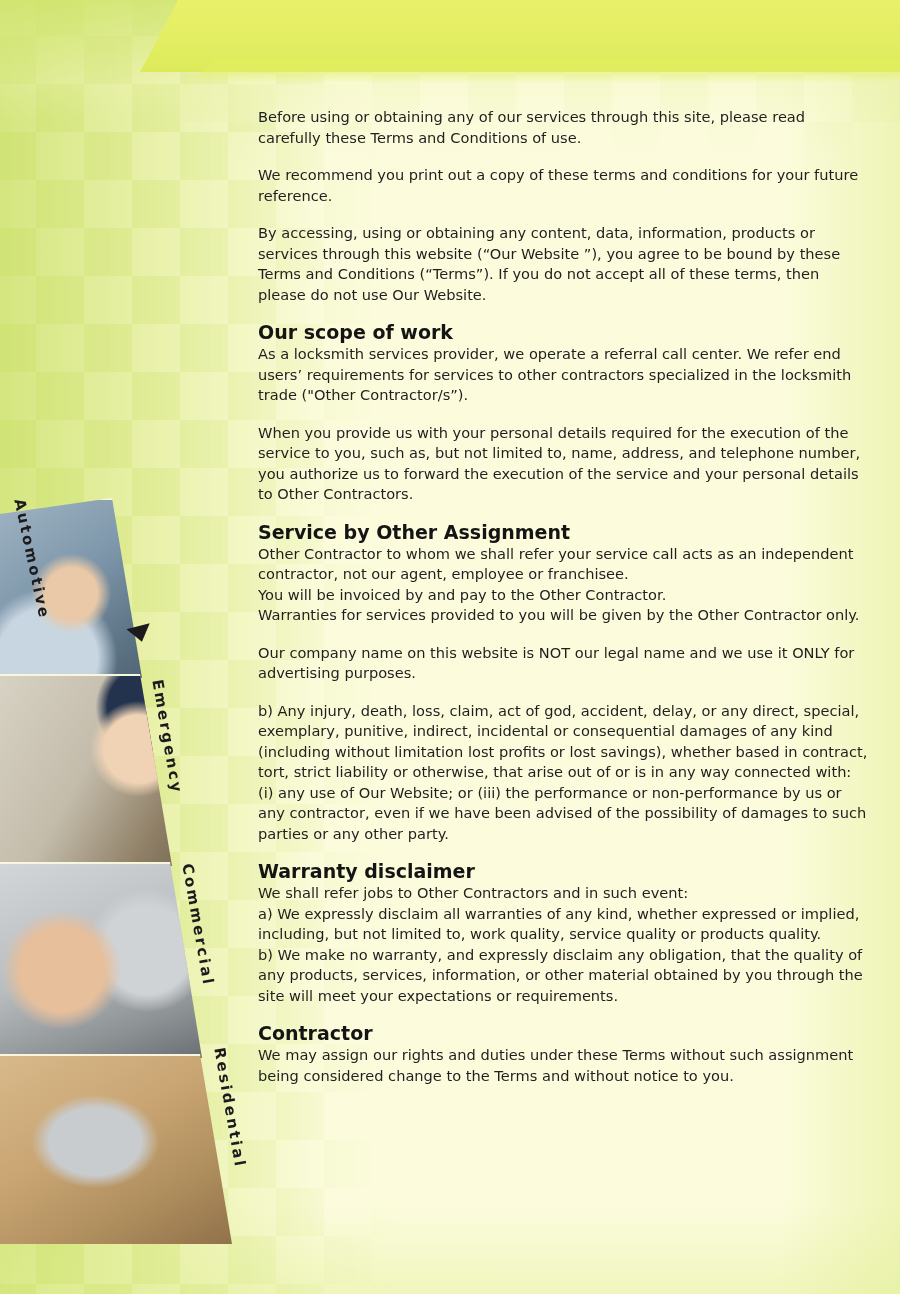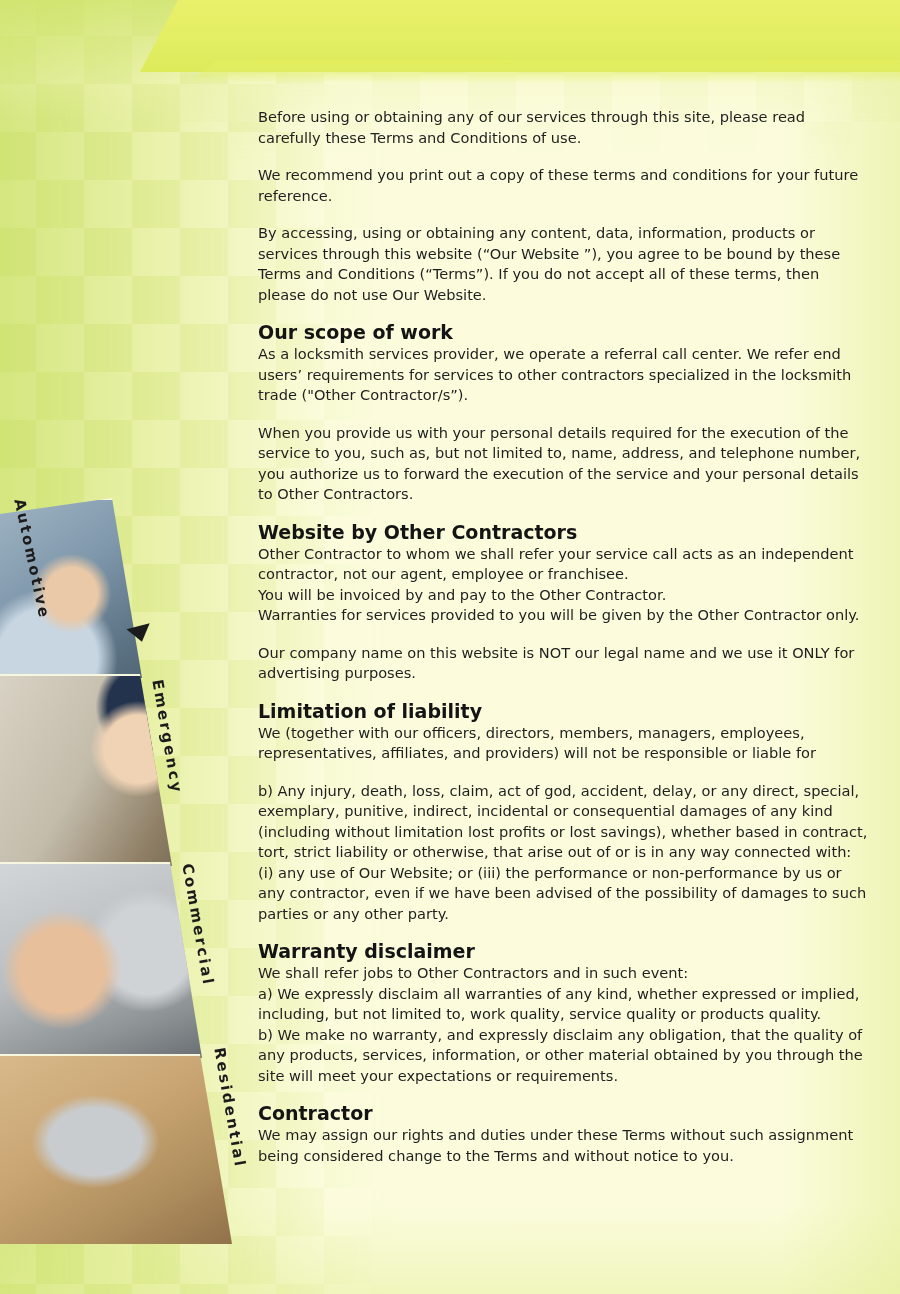--- a/index.html
+++ b/index.html
@@ -271,32 +271,28 @@
     <div class="block">
       <h2>Our scope of work</h2>
       <p>As a locksmith services provider, we operate a referral call center. We refer end users’ requirements for services to other contractors specialized in the locksmith trade ("Other Contractor/s”).</p>
     </div>
 
     <div class="block">
       <p>When you provide us with your personal details required for the execution of the service to you, such as, but not limited to, name, address, and telephone number, you authorize us to forward the execution of the service and your personal details to Other Contractors.</p>
     </div>
 
     <div class="block">
-      <h2>Website by Other Contractors</h2>
+      <h2>Service by Other Assignment</h2>
       <p style="white-space:pre-line">Other Contractor to whom we shall refer your service call acts as an independent contractor, not our agent, employee or franchisee.
 You will be invoiced by and pay to the Other Contractor.
 Warranties for services provided to you will be given by the Other Contractor only.</p>
     </div>
 
     <p>Our company name on this website is NOT our legal name and we use it ONLY for advertising purposes.</p>
 
-    <div class="block">
-      <h2>Limitation of liability</h2>
-      <p>We (together with our officers, directors, members, managers, employees, representatives, affiliates, and providers) will not be responsible or liable for</p>
-    </div>
 
     <p>b) Any injury, death, loss, claim, act of god, accident, delay, or any direct, special, exemplary, punitive, indirect, incidental or consequential damages of any kind (including without limitation lost profits or lost savings), whether based in contract, tort, strict liability or otherwise, that arise out of or is in any way connected with: (i) any use of Our Website; or (iii) the performance or non-performance by us or any contractor, even if we have been advised of the possibility of damages to such parties or any other party.</p>
 
     <div class="block">
       <h2>Warranty disclaimer</h2>
       <p style="white-space:pre-line">We shall refer jobs to Other Contractors and in such event:
 a) We expressly disclaim all warranties of any kind, whether expressed or implied, including, but not limited to, work quality, service quality or products quality.
 b) We make no warranty, and expressly disclaim any obligation, that the quality of any products, services, information, or other material obtained by you through the site will meet your expectations or requirements.</p>
     </div>
 

